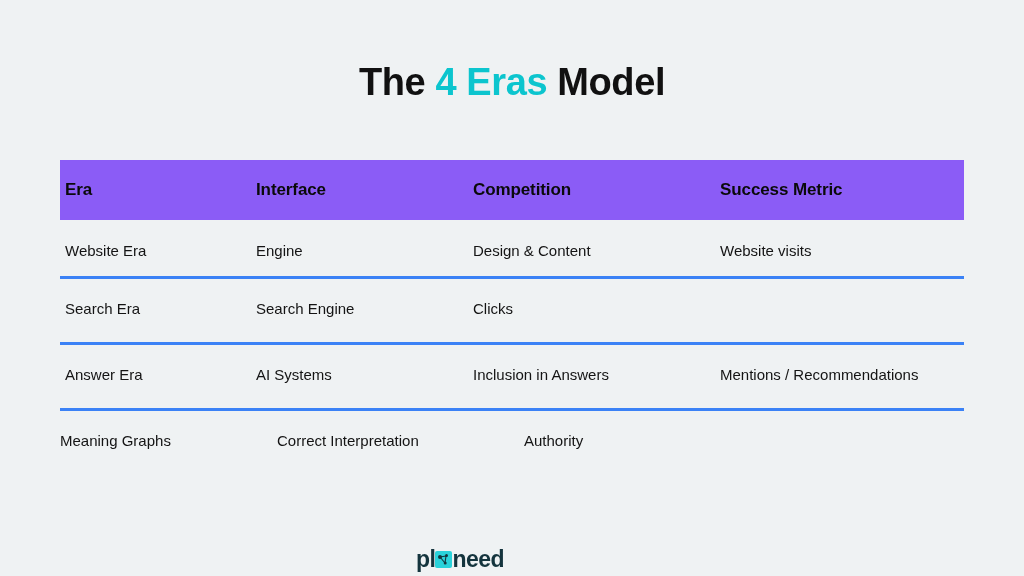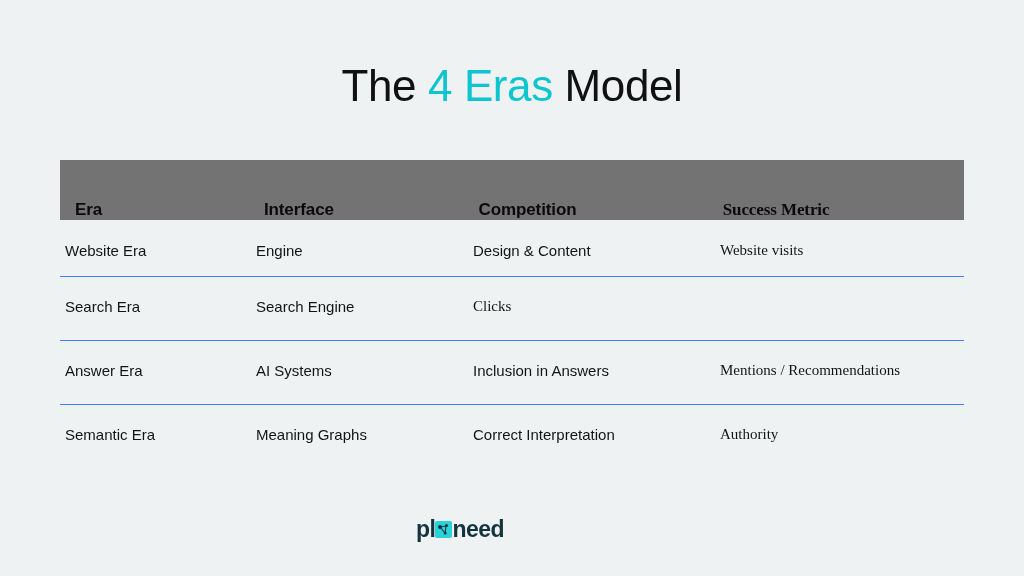--- a/index.html
+++ b/index.html
@@ -23,59 +23,58 @@
     background: #eff2f3;
   }
 
   
   .title {
     position: absolute;
     top: 62px;
     left: 0;
     width: 1024px;
     text-align: center;
-    font-size: 44px;
-    font-weight: normal;
+    font-size: 38px;
+    font-weight: bold;
     color: #111111;
     letter-spacing: -0.4px;
     line-height: 1.1;
     white-space: nowrap;
   }
   .title .accent {
     color: #0cc5ce;
   }
 
   
   .table {
     position: absolute;
     left: 60px;
     top: 160px;
     width: 904px;
   }
 
   .table-header {
     display: flex;
-    background: #737373;
+    background: #8b5cf6;
     height: 60px;
-    align-items: flex-end;
-    padding-left: 10px;
+    align-items: center;
   }
   .table-header .cell {
     font-size: 17px;
     font-weight: bold;
     color: #0a0a0a;
     letter-spacing: -0.1px;
     white-space: nowrap;
   }
 
   .table-row {
     display: flex;
     align-items: flex-start;
     height: 63px;
-    border-top: 1px solid #3b82f6;
+    border-top: 3px solid #3b82f6;
     padding-top: 0;
   }
   .table-row.first-row {
     border-top: none;
     height: 56px;
   }
   .table-row .cell {
     font-size: 15px;
     font-weight: normal;
     color: #141414;
@@ -83,29 +82,29 @@
     padding-top: 21px;
   }
   .table-row.first-row .cell {
     padding-top: 22px;
   }
 
   
   .col-0 { width: 196px; padding-left: 5px; box-sizing: border-box; }
   .col-1 { width: 217px; }
   .col-2 { width: 247px; }
-  .col-3 { width: 244px; font-family: Liberation Serif, serif; }
+  .col-3 { width: 244px; }
 
   .table-header .col-0 { padding-left: 5px; }
 
   
   .logo {
     position: absolute;
     left: 0;
-    top: 518px;
+    top: 548px;
     width: 920px;
     text-align: center;
     white-space: nowrap;
   }
   .logo-inner {
     display: inline-flex;
     align-items: center;
     font-size: 23px;
     font-weight: bold;
     color: #14343d;
@@ -160,21 +159,20 @@
     </div>
 
     <div class="table-row">
       <div class="cell col-0">Answer Era</div>
       <div class="cell col-1">AI Systems</div>
       <div class="cell col-2">Inclusion in Answers</div>
       <div class="cell col-3">Mentions / Recommendations</div>
     </div>
 
     <div class="table-row">
-      <div class="cell col-0">Semantic Era</div>
       <div class="cell col-1">Meaning Graphs</div>
       <div class="cell col-2">Correct Interpretation</div>
       <div class="cell col-3">Authority</div>
     </div>
 
   </div>
 
   <div class="logo">
     <span class="logo-inner">
         <span>pl</span>

